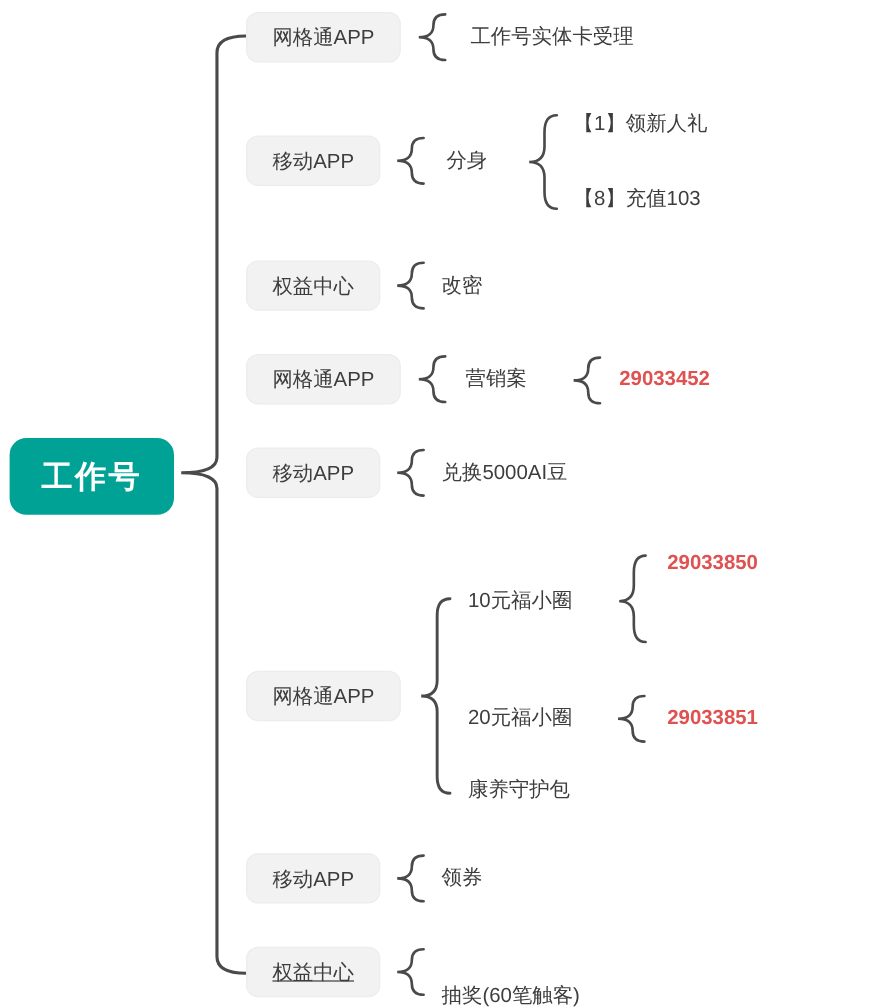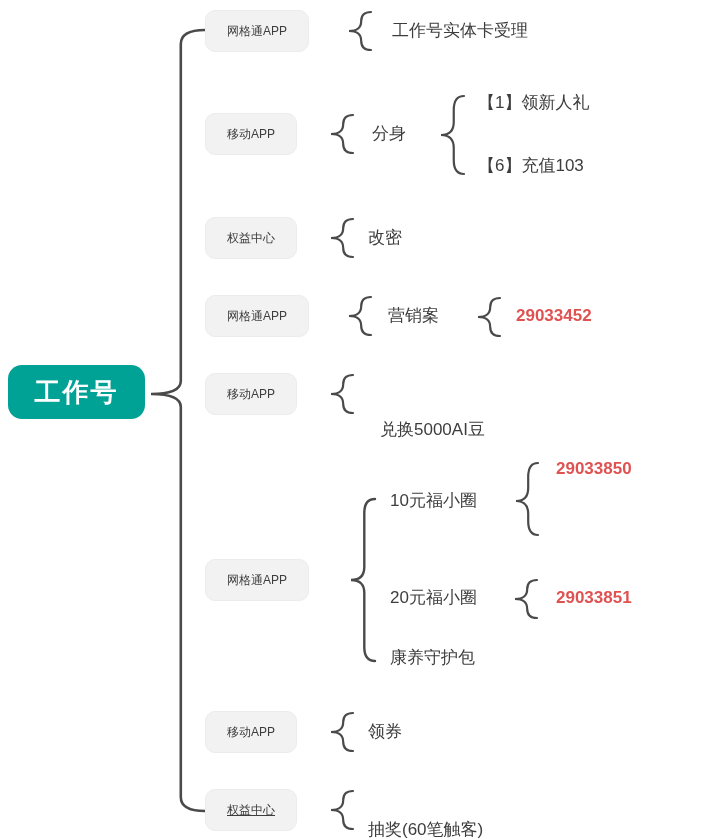--- a/index.html
+++ b/index.html
@@ -19,39 +19,39 @@
   .canvas{
     position:relative;
     width:724px;
     height:840px;
     background:#ffffff;
     overflow:hidden;
   }
   .root-node{
     position:absolute;
     display:flex;align-items:center;justify-content:center;
-    height:54px;min-width:137px;
+    height:64px;min-width:137px;
     padding:0 9px;
     background:var(--root-bg);
     border-radius:14px;
     color:#ffffff;
     font-size:26px;
     font-weight:bold;
     letter-spacing:2px;
     cursor:default;
   }
   .node{
     position:absolute;
     display:flex;align-items:center;justify-content:center;
     height:42px;
     padding:0 21px;
     background:var(--node-bg);
     border:1px solid var(--node-border);
     border-radius:10px;
-    font-size:12px;
+    font-size:17px;
     color:var(--text);
     white-space:nowrap;
     cursor:default;
   }
   .txt{
     position:absolute;
     height:22px;line-height:22px;
     font-size:17px;
     color:var(--text);
     white-space:nowrap;
@@ -83,21 +83,21 @@
 
   <div class="node" style="left:205px;top:113px;">移动APP</div>
   <svg class="brace" style="left:330px;top:114px;" viewBox="0 0 24 40" width="24" height="40">
       <path d="M 23 1 Q 13.200000000000001 1 13.200000000000001 10 L 13.200000000000001 10 Q 13.200000000000001 20 1 20 Q 13.200000000000001 20 13.200000000000001 30 L 13.200000000000001 30 Q 13.200000000000001 39 23 39" style="stroke-width: 2.2;"></path>
     </svg>
   <div class="txt" style="left:372px;top:123px;">分身</div>
   <svg class="brace" style="left:440px;top:95px;" viewBox="0 0 25 80" width="25" height="80">
       <path d="M 24 1 Q 13.750000000000002 1 13.750000000000002 15 L 13.750000000000002 27 Q 13.750000000000002 40 1 40 Q 13.750000000000002 40 13.750000000000002 53 L 13.750000000000002 65 Q 13.750000000000002 79 24 79" style="stroke-width: 2.2;"></path>
     </svg>
   <div class="txt" style="left:478px;top:92px;">【1】领新人礼</div>
-  <div class="txt" style="left:478px;top:155px;">【6】充值103</div>
+  <div class="txt" style="left:478px;top:155px;">【8】充值103</div>
 
   <div class="node" style="left:205px;top:217px;">权益中心</div>
   <svg class="brace" style="left:330px;top:218px;" viewBox="0 0 24 40" width="24" height="40">
       <path d="M 23 1 Q 13.200000000000001 1 13.200000000000001 10 L 13.200000000000001 10 Q 13.200000000000001 20 1 20 Q 13.200000000000001 20 13.200000000000001 30 L 13.200000000000001 30 Q 13.200000000000001 39 23 39" style="stroke-width: 2.2;"></path>
     </svg>
   <div class="txt" style="left:368px;top:227px;">改密</div>
 
   <div class="node" style="left:205px;top:295px;">网格通APP</div>
   <svg class="brace" style="left:348px;top:296px;" viewBox="0 0 24 40" width="24" height="40">
       <path d="M 23 1 Q 13.200000000000001 1 13.200000000000001 10 L 13.200000000000001 10 Q 13.200000000000001 20 1 20 Q 13.200000000000001 20 13.200000000000001 30 L 13.200000000000001 30 Q 13.200000000000001 39 23 39" style="stroke-width: 2.2;"></path>
@@ -105,21 +105,21 @@
   <div class="txt" style="left:388px;top:305px;">营销案</div>
   <svg class="brace" style="left:477px;top:297px;" viewBox="0 0 24 40" width="24" height="40">
       <path d="M 23 1 Q 13.200000000000001 1 13.200000000000001 10 L 13.200000000000001 10 Q 13.200000000000001 20 1 20 Q 13.200000000000001 20 13.200000000000001 30 L 13.200000000000001 30 Q 13.200000000000001 39 23 39" style="stroke-width: 2.2;"></path>
     </svg>
   <div class="txt red" style="left:516px;top:305px;">29033452</div>
 
   <div class="node" style="left:205px;top:373px;">移动APP</div>
   <svg class="brace" style="left:330px;top:374px;" viewBox="0 0 24 40" width="24" height="40">
       <path d="M 23 1 Q 13.200000000000001 1 13.200000000000001 10 L 13.200000000000001 10 Q 13.200000000000001 20 1 20 Q 13.200000000000001 20 13.200000000000001 30 L 13.200000000000001 30 Q 13.200000000000001 39 23 39" style="stroke-width: 2.2;"></path>
     </svg>
-  <div class="txt" style="left:380px;top:383px;margin-top:36px;">兑换5000AI豆</div>
+  <div class="txt" style="left:368px;top:383px;">兑换5000AI豆</div>
 
   <div class="node" style="left:205px;top:559px;">网格通APP</div>
   <svg class="brace" style="left:350px;top:498px;" viewBox="0 0 26 164" width="26" height="164">
       <path d="M 25 1 Q 14.3 1 14.3 15 L 14.3 69 Q 14.3 82 1 82 Q 14.3 82 14.3 95 L 14.3 149 Q 14.3 163 25 163" style="stroke-width: 2.4;"></path>
     </svg>
 
   <div class="txt" style="left:390px;top:490px;">10元福小圈</div>
   <svg class="brace" style="left:515px;top:462px;" viewBox="0 0 24 74" width="24" height="74">
       <path d="M 23 1 Q 13.200000000000001 1 13.200000000000001 15 L 13.200000000000001 26 Q 13.200000000000001 39 1 39 Q 13.200000000000001 39 13.200000000000001 52 L 13.200000000000001 59 Q 13.200000000000001 73 23 73" style="stroke-width: 2.2;"></path>
     </svg>

